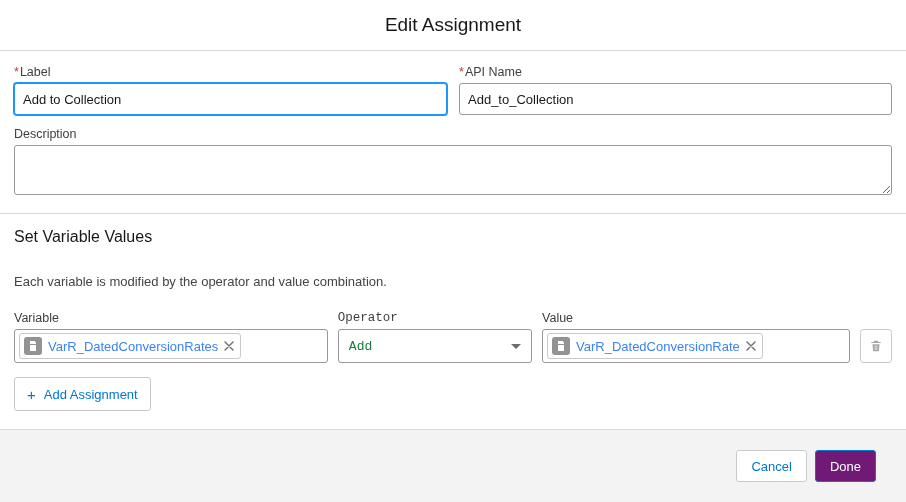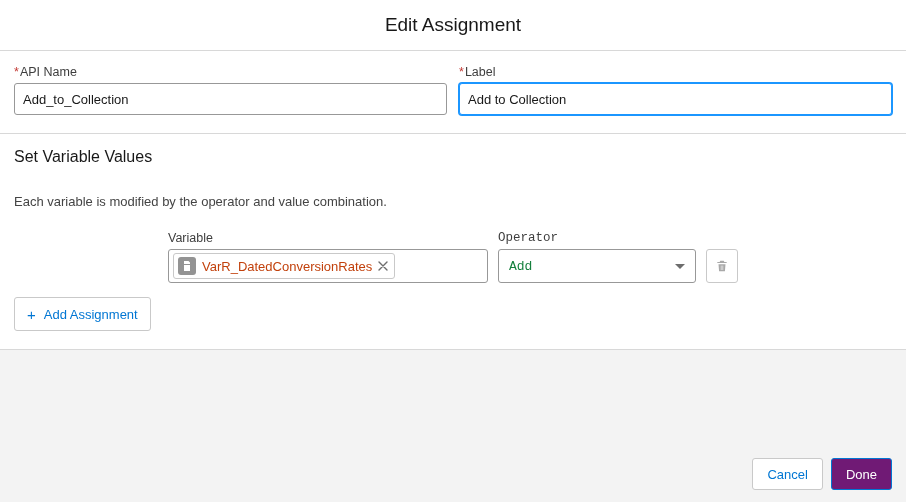--- a/index.html
+++ b/index.html
@@ -128,21 +128,21 @@
     background: #fff;
     max-width: 100%;
   }
   .pill-icon {
     width: 18px; height: 18px;
     background: #939393;
     border-radius: 3px;
     display: flex; align-items: center; justify-content: center;
   }
   .pill-text {
-    color: #c2410c;
+    color: #3b82f6;
     font-size: 13px;
     white-space: nowrap;
     overflow: hidden;
     text-overflow: ellipsis;
   }
   .pill-close {
     color: #6d6d6d;
     font-size: 14px;
     line-height: 1;
     cursor: pointer;
@@ -190,22 +190,22 @@
   .add-btn .plus {
     font-size: 15px;
     line-height: 1;
   }
 
   .footer {
     flex: 1;
     background: #f3f3f3;
     display: flex;
     justify-content: flex-end;
-    align-items: flex-end;
-    padding: 12px 14px;
+    align-items: center;
+    padding: 12px 30px;
     gap: 8px;
   }
   .btn {
     height: 32px;
     border-radius: 3px;
     font-size: 13px;
     padding: 0 14px;
     display: inline-flex;
     align-items: center;
     justify-content: center;
@@ -225,27 +225,31 @@
 </head>
 <body>
 
 <div class="modal">
 
   <div class="modal-header">Edit Assignment</div>
 
   <div class="section-fields">
     <div class="row">
       <div class="field">
+        <div class="field-label"><span class="req">*</span><span>Label</span></div>
+        <input class="text-input focused" type="text" value="Add to Collection" style="">
+      </div>
+      <div class="field">
         <div class="field-label"><span class="req">*</span><span>API Name</span></div>
         <input class="text-input" type="text" value="Add_to_Collection" style="">
       </div>
-      <div class="field">
-        <div class="field-label"><span class="req">*</span><span>Label</span></div>
-        <input class="text-input focused" type="text" value="Add to Collection" style="">
-      </div>
+    </div>
+    <div class="field desc-field">
+      <div class="field-label">Description</div>
+      <textarea class="textarea" style=""></textarea>
     </div>
   </div>
 
   <div class="section-set">
     <div class="set-heading">Set Variable Values</div>
     <div class="set-help">Each variable is modified by the operator and value combination.</div>
 
     <div class="var-grid">
       <div class="col col-variable">
         <div class="col-label">Variable</div>
@@ -267,20 +271,38 @@
       </div>
 
       <div class="col col-operator">
         <div class="col-label">Operator</div>
         <div class="select-box">
           <span>Add</span>
           <span class="caret"></span>
         </div>
       </div>
 
+      <div class="col col-value">
+        <div class="col-label">Value</div>
+        <div class="pill-box">
+          <span class="pill">
+            <span class="pill-icon">
+              <svg width="12" height="12" viewBox="0 0 24 24" fill="#fff">
+                  <path d="M6 2h9l3 3v3H6V2zm0 8h12v12H6V10zm3 3h6v1H9v-1zm0 3h6v1H9v-1z"></path>
+                </svg>
+            </span>
+            <span class="pill-text">VarR_DatedConversionRate</span>
+            <span class="pill-close">
+              <svg width="10" height="10" viewBox="0 0 10 10">
+                  <path d="M1 1 L9 9 M9 1 L1 9" stroke="#6d6d6d" stroke-width="1.4" stroke-linecap="round"></path>
+                </svg>
+            </span>
+          </span>
+        </div>
+      </div>
 
       <div class="col col-trash">
         <div class="trash-btn">
           <svg width="14" height="14" viewBox="0 0 24 24" fill="#a8a8a8">
               <path d="M9 3h6l1 2h4v2H4V5h4l1-2zM6 9h12l-1 12H7L6 9zm4 2v8h1v-8h-1zm3 0v8h1v-8h-1z"></path>
             </svg>
         </div>
       </div>
     </div>
 

